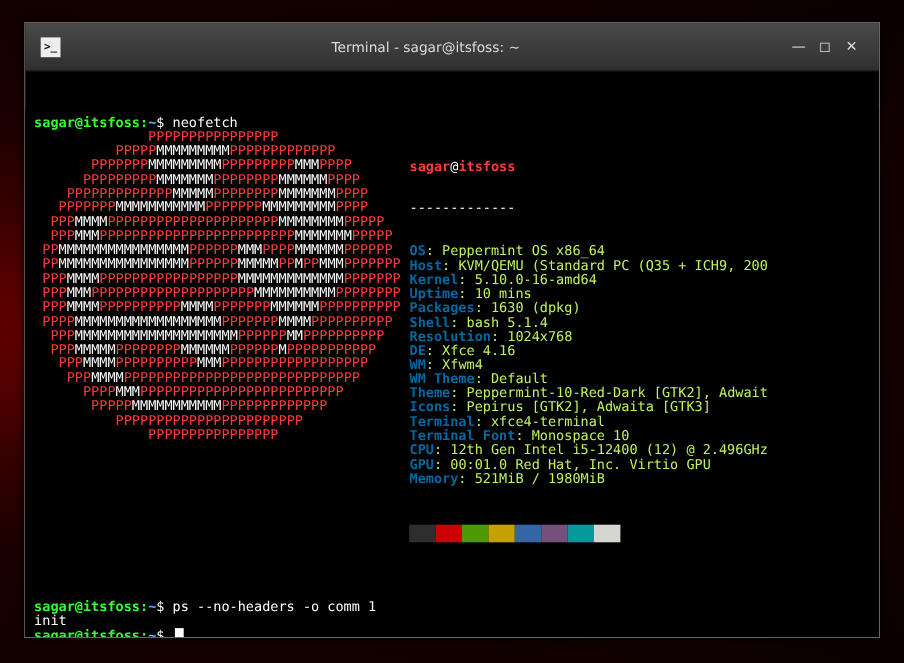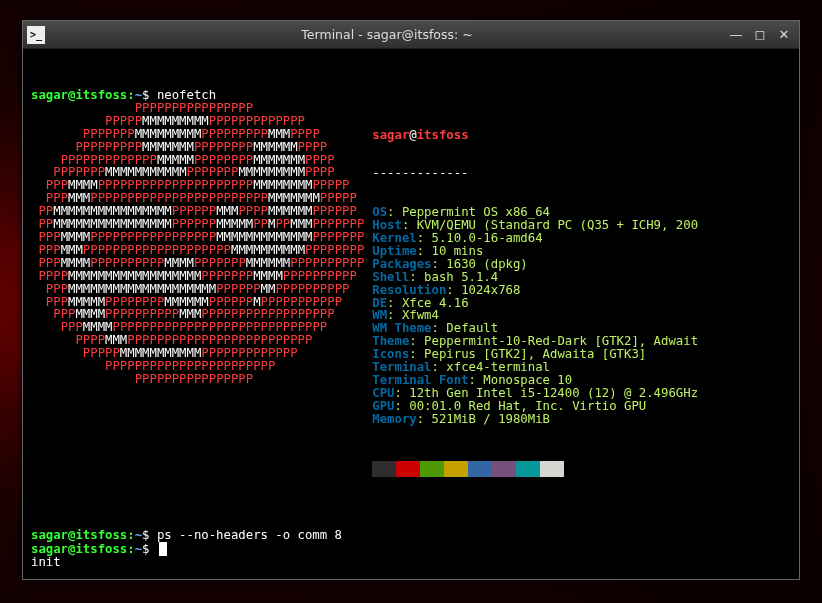--- a/index.html
+++ b/index.html
@@ -14,24 +14,24 @@
   .window {
     position: absolute;
     left: 22px; top: 20px;
     width: 778px; height: 560px;
     background: #000;
     border: 1px solid #666;
     box-shadow: 0 0 10px rgba(0,0,0,0.8);
     display: flex; flex-direction: column;
   }
   .titlebar {
-    height: 28px;
+    height: 44px;
     background: linear-gradient(to bottom,#4a4a4a,#2f2f2f);
     display: flex; align-items: center;
-    padding: 0 4px;
+    padding: 0 14px;
     color: #ddd;
     font-family: "DejaVu Sans",sans-serif;
     font-size: 12.5px;
     border-bottom: 1px solid #222;
   }
   .titlebar .appicon {
     width: 18px; height: 18px;
     background: #eee;
     display: flex; align-items: center; justify-content: center;
     color: #111; font-weight: bold; font-size: 11px;
@@ -113,17 +113,17 @@
         <div class="row"><span class="nf-user">sagar</span><span class="nf-at">@</span><span class="nf-host">itsfoss</span></div>
         <div class="row dashline">-------------</div>
         <div id="nf-info-lines"><div class="row"><span class="key">OS</span><span class="val">: Peppermint OS x86_64</span></div><div class="row"><span class="key">Host</span><span class="val">: KVM/QEMU (Standard PC (Q35 + ICH9, 200</span></div><div class="row"><span class="key">Kernel</span><span class="val">: 5.10.0-16-amd64</span></div><div class="row"><span class="key">Uptime</span><span class="val">: 10 mins</span></div><div class="row"><span class="key">Packages</span><span class="val">: 1630 (dpkg)</span></div><div class="row"><span class="key">Shell</span><span class="val">: bash 5.1.4</span></div><div class="row"><span class="key">Resolution</span><span class="val">: 1024x768</span></div><div class="row"><span class="key">DE</span><span class="val">: Xfce 4.16</span></div><div class="row"><span class="key">WM</span><span class="val">: Xfwm4</span></div><div class="row"><span class="key">WM Theme</span><span class="val">: Default</span></div><div class="row"><span class="key">Theme</span><span class="val">: Peppermint-10-Red-Dark [GTK2], Adwait</span></div><div class="row"><span class="key">Icons</span><span class="val">: Pepirus [GTK2], Adwaita [GTK3]</span></div><div class="row"><span class="key">Terminal</span><span class="val">: xfce4-terminal</span></div><div class="row"><span class="key">Terminal Font</span><span class="val">: Monospace 10</span></div><div class="row"><span class="key">CPU</span><span class="val">: 12th Gen Intel i5-12400 (12) @ 2.496GHz</span></div><div class="row"><span class="key">GPU</span><span class="val">: 00:01.0 Red Hat, Inc. Virtio GPU</span></div><div class="row"><span class="key">Memory</span><span class="val">: 521MiB / 1980MiB</span></div></div>
         <div class="swatches" id="swatches"><div class="sw" style="background: rgb(46, 46, 46);"></div><div class="sw" style="background: rgb(204, 0, 0);"></div><div class="sw" style="background: rgb(78, 154, 6);"></div><div class="sw" style="background: rgb(196, 160, 0);"></div><div class="sw" style="background: rgb(52, 101, 164);"></div><div class="sw" style="background: rgb(117, 80, 123);"></div><div class="sw" style="background: rgb(6, 152, 154);"></div><div class="sw" style="background: rgb(211, 215, 207);"></div></div>
       </div>
     </div>
 
     <div class="row">&nbsp;</div>
     <div class="row">&nbsp;</div>
 
-    <div class="row"><span class="user">sagar</span><span class="at">@</span><span class="host">itsfoss</span><span class="user">:</span><span class="path">~</span><span class="dollar">$</span> <span class="cmd">ps --no-headers -o comm 8</span></div>
+    <div class="row"><span class="user">sagar</span><span class="at">@</span><span class="host">itsfoss</span><span class="user">:</span><span class="path">~</span><span class="dollar">$</span> <span class="cmd">ps --no-headers -o comm 1</span></div>
+    <div class="row">init</div>
     <div class="row"><span class="user">sagar</span><span class="at">@</span><span class="host">itsfoss</span><span class="user">:</span><span class="path">~</span><span class="dollar">$</span> <span class="cursor"></span></div>
-    <div class="row">init</div>
   </div>
 </div>
 
 </body></html>

